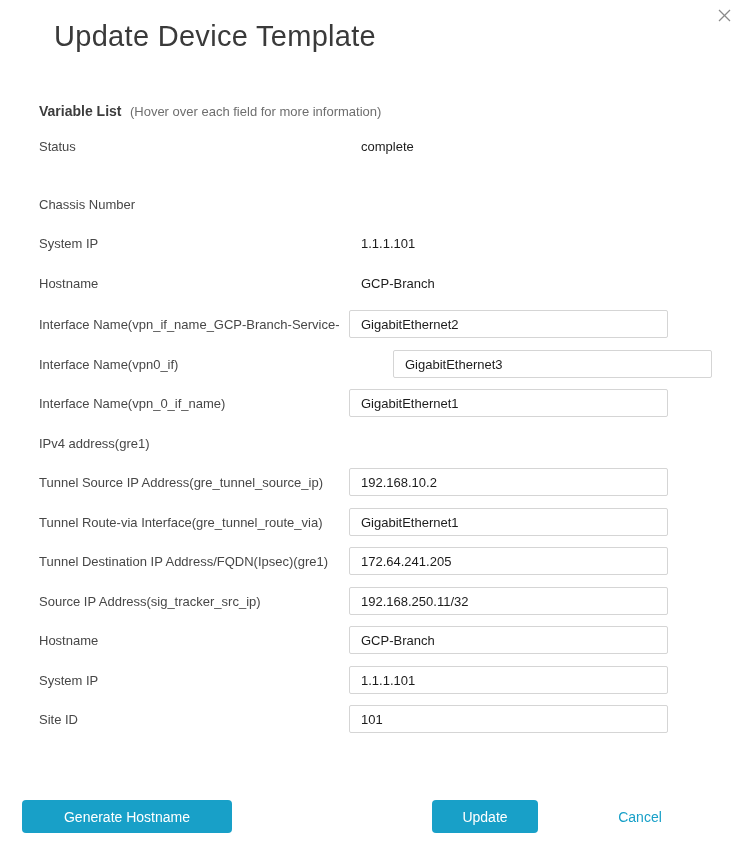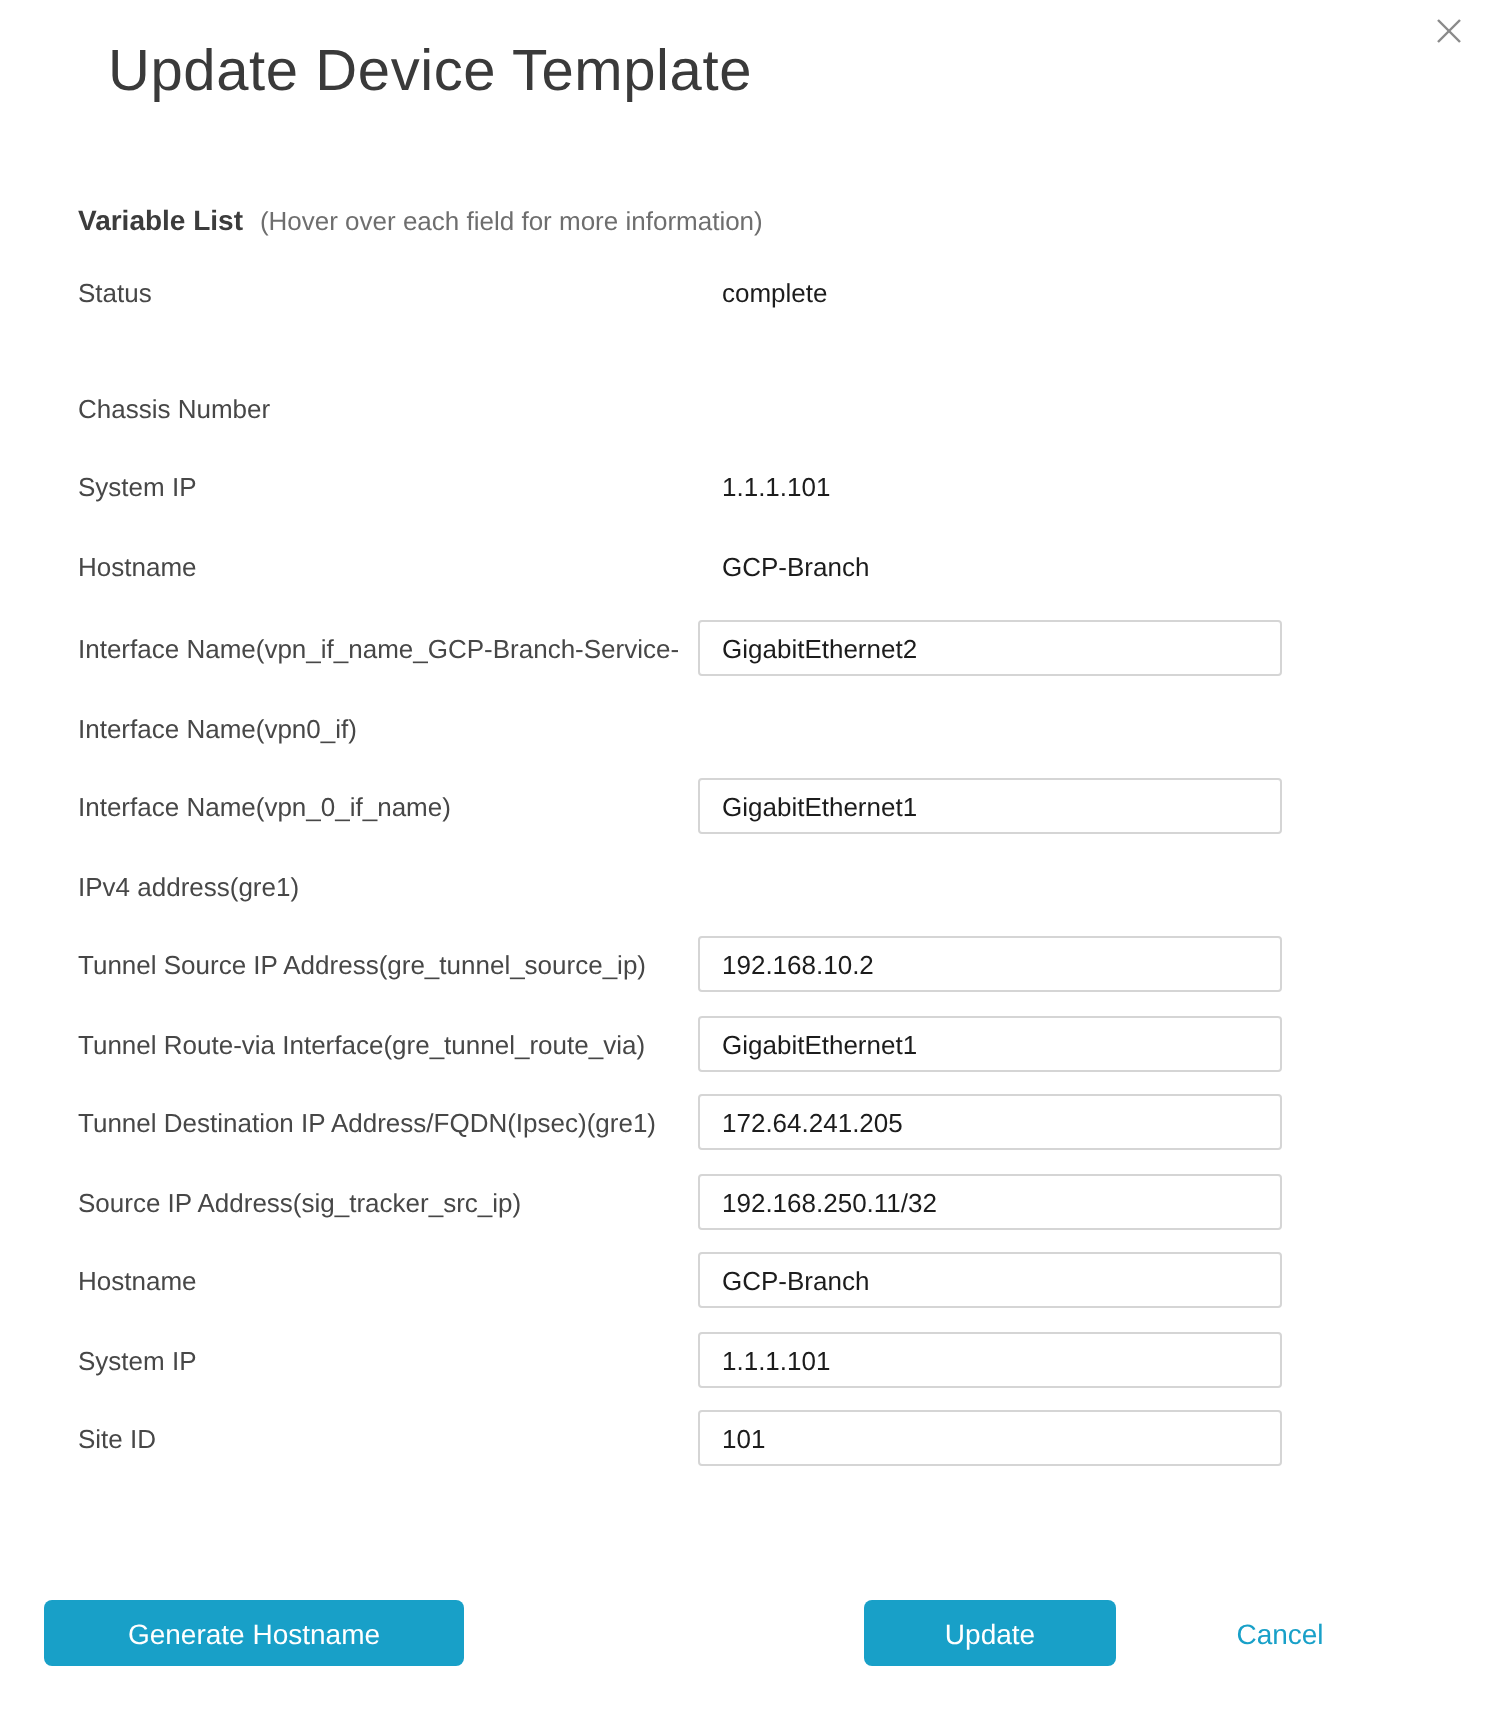--- a/index.html
+++ b/index.html
@@ -38,21 +38,21 @@
   .row .lbl {
     width: 310px; flex: none;
     font-size: 13px; color: #474747;
     white-space: nowrap; overflow: hidden;
   }
   .row .val {
     font-size: 13px; color: #1c1c1c;
     padding-left: 12px; white-space: nowrap;
   }
   .row input {
-    width: 292px; height: 28px; flex: none;
+    width: 319px; height: 28px; flex: none;
     border: 1px solid #d5d5d5; border-radius: 2px;
     padding: 0 11px; font-size: 13px; color: #1c1c1c;
     font-family: "Liberation Sans", sans-serif;
     background: #fff; outline: none;
   }
 
   .r0  { top: 132px; }
   .r1  { top: 190px; }
   .r2  { top: 229px; }
   .r3  { top: 269px; }
@@ -70,21 +70,21 @@
 
   .btn {
     position: absolute; top: 800px; height: 33px;
     background: var(--primary); color: #fff;
     border: none; border-radius: 4px;
     font-size: 14px; font-family: "Liberation Sans", sans-serif;
     cursor: pointer;
     display: flex; align-items: center; justify-content: center;
   }
   .btn-generate { left: 22px;  width: 210px; }
-  .btn-update   { left: 432px; width: 126px; }
+  .btn-update   { left: 432px; width: 106px; }
   .btn-cancel {
     position: absolute; top: 800px; left: 610px; width: 60px; height: 33px;
     background: none; border: none; color: var(--primary);
     font-size: 14px; font-family: "Liberation Sans", sans-serif;
     cursor: pointer;
     display: flex; align-items: center; justify-content: center;
   }
 </style>
 </head>
 <body>
@@ -125,20 +125,21 @@
     <span class="val">GCP-Branch</span>
   </div>
 
   <div class="row r4">
     <span class="lbl">Interface Name(vpn_if_name_GCP-Branch-Service-</span>
     <input type="text" value="GigabitEthernet2" style="">
   </div>
 
   <div class="row r5">
     <span class="lbl">Interface Name(vpn0_if)</span>
+    <input type="text" value="GigabitEthernet3" style="">
   </div>
 
   <div class="row r6">
     <span class="lbl">Interface Name(vpn_0_if_name)</span>
     <input type="text" value="GigabitEthernet1" style="">
   </div>
 
   <div class="row r7">
     <span class="lbl">IPv4 address(gre1)</span>
   </div>

